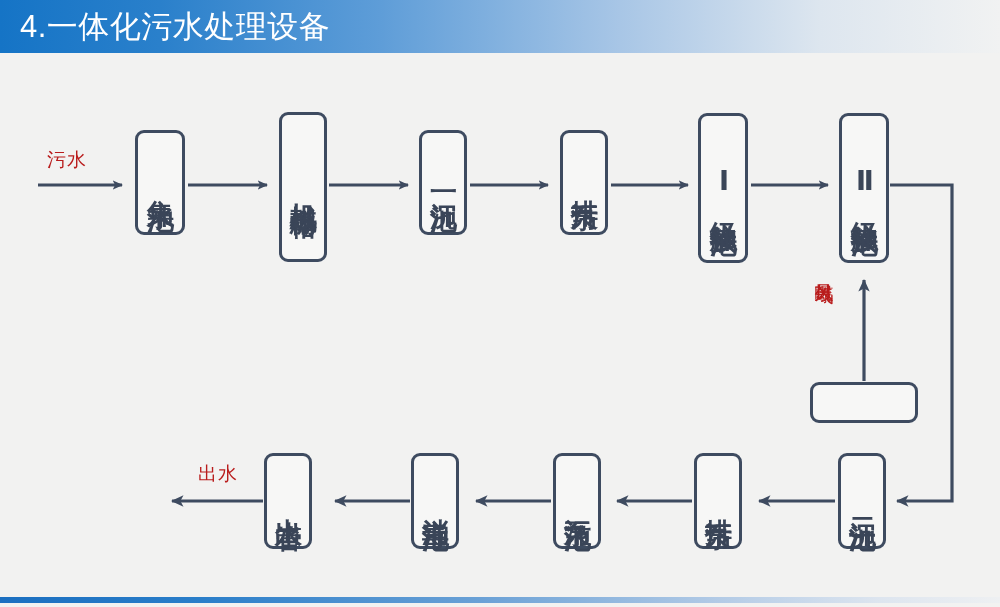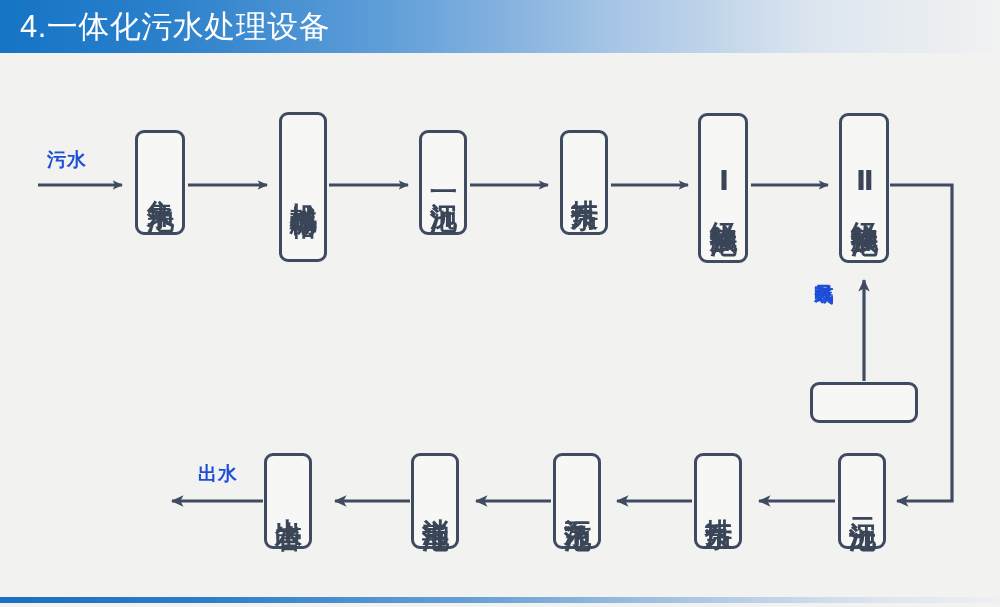--- a/index.html
+++ b/index.html
@@ -80,22 +80,22 @@
     padding: 3px 0;
   }
   .node.horiz {
     font-size: 27px;
     letter-spacing: 2px;
   }
 
   
   .label {
     position: absolute;
-    color: #1d4ed8;
-    font-weight: 700;
+    color: #b91c1c;
+    font-weight: 400;
     white-space: nowrap;
   }
   .label.h {
     font-size: 19px;
     letter-spacing: 1px;
   }
   .label.v {
     writing-mode: vertical-rl;
     text-orientation: upright;
     font-size: 19px;

